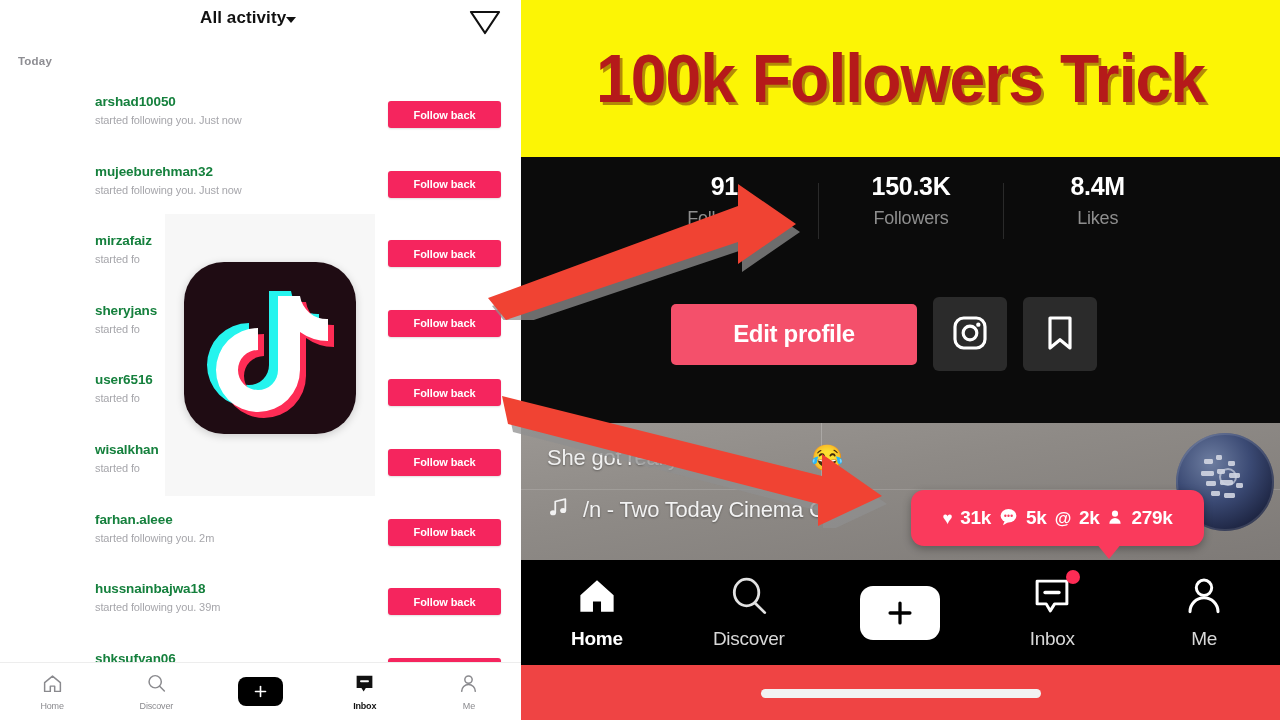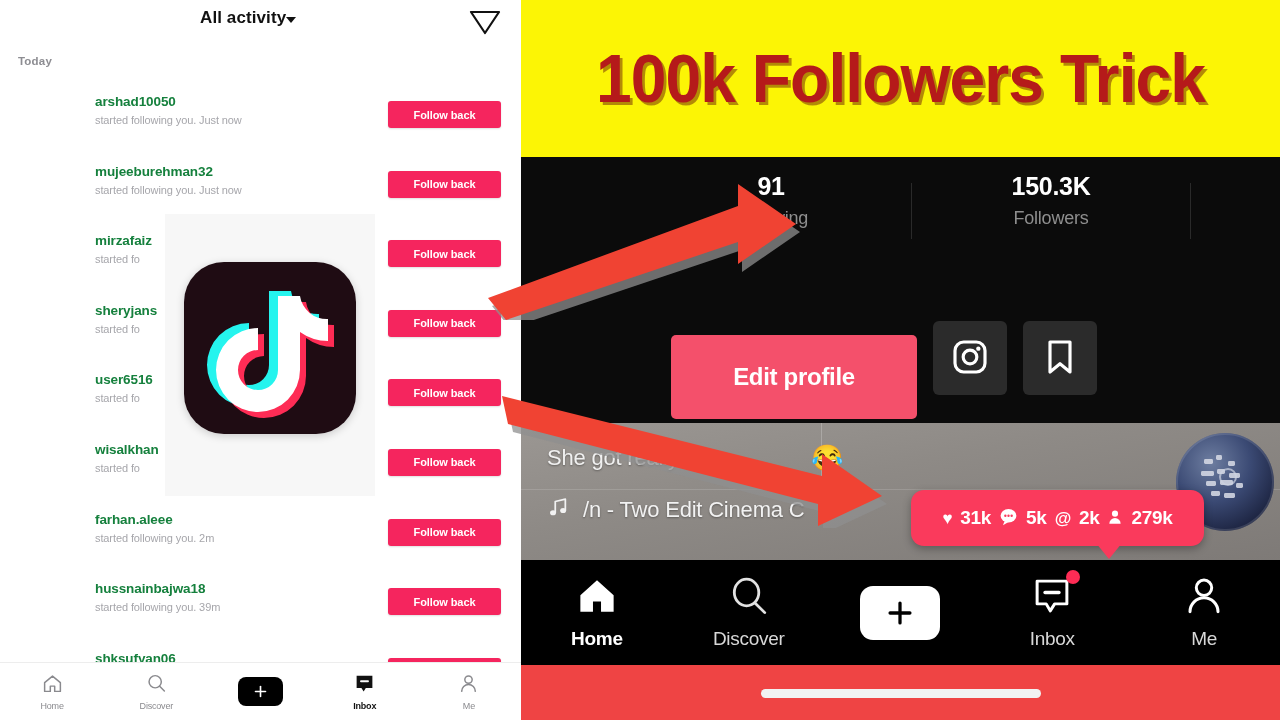--- a/index.html
+++ b/index.html
@@ -117,24 +117,24 @@
   }
   .stat{flex:1;text-align:center;position:relative;}
   .stat .val{font-size:25px;font-weight:bold;color:#fff;line-height:34px;letter-spacing:-.3px;}
   .stat .lbl{font-size:18px;color:#8e8e8e;line-height:30px;letter-spacing:-.2px;}
   .stat-div{position:absolute;top:14px;width:1px;height:56px;background:#2a2a2a;}
 
   #action-row{
     position:absolute;left:150px;top:140px;display:flex;align-items:center;gap:16px;
   }
   #edit-profile-btn{
-    width:246px;height:84px;background:#f4506b;border:none;border-radius:5px;
+    width:246px;height:61px;background:#f4506b;border:none;border-radius:5px;
     color:#fff;font-size:24px;font-weight:bold;letter-spacing:-.3px;
     font-family:"Liberation Sans",sans-serif;cursor:pointer;
-    display:flex;align-items:center;justify-content:center;margin-top:38px;
+    display:flex;align-items:center;justify-content:center;
   }
   .sq-btn{
     width:74px;height:74px;background:#2b2b2b;border-radius:6px;
     display:flex;align-items:center;justify-content:center;cursor:pointer;border:none;
   }
 
   #video-preview{
     position:absolute;left:0;top:423px;width:759px;height:137px;
     background:linear-gradient(170deg,#9b9793 0%,#8e8a86 40%,#7e7a77 100%);
     overflow:hidden;
@@ -388,20 +388,24 @@
         <div class="stat">
           <div class="val">91</div>
           <div class="lbl">Following</div>
         </div>
         <div class="stat">
           <div class="stat-div" style="left:0;"></div>
           <div class="val">150.3K</div>
           <div class="lbl">Followers</div>
           <div class="stat-div" style="right:0;"></div>
         </div>
+        <div class="stat">
+          <div class="val">8.4M</div>
+          <div class="lbl">Likes</div>
+        </div>
       </div>
 
       <div id="action-row">
         <button id="edit-profile-btn">Edit profile</button>
         <button class="sq-btn">
           <span>
             <svg width="40" height="40" viewBox="0 0 24 24">
               <rect x="3" y="3" width="18" height="18" rx="5.2" fill="none" stroke="#fff" stroke-width="1.9"></rect>
               <circle cx="12" cy="12" r="4.1" fill="none" stroke="#fff" stroke-width="1.9"></circle>
               <circle cx="17" cy="7" r="1.3" fill="#fff"></circle>
@@ -424,21 +428,21 @@
       <div id="caption-text">She got really</div>
       <div id="caption-emoji">😂</div>
       <div id="music-row">
         <span>
           <svg width="22" height="24" viewBox="0 0 24 24">
             <path d="M9 18 V6 L20 3.5 V15.5" fill="none" stroke="#f2f2f2" stroke-width="1.9" stroke-linejoin="round"></path>
             <ellipse cx="6.6" cy="18.3" rx="3.3" ry="2.8" fill="#f2f2f2"></ellipse>
             <ellipse cx="17.6" cy="15.8" rx="3.3" ry="2.8" fill="#f2f2f2"></ellipse>
           </svg>
         </span>
-        <span>/n - Two Edit Cinema C</span>
+        <span>/n - Two Today Cinema C</span>
       </div>
       <div id="globe-sticker">
         <svg width="98" height="98" viewBox="0 0 98 98">
           <g fill="#d5d9e4" opacity=".88">
             <rect x="28" y="26" width="9" height="5" rx="1.4"></rect>
             <rect x="40" y="22" width="6" height="5" rx="1.4"></rect>
             <rect x="52" y="28" width="7" height="5" rx="1.4"></rect>
             <rect x="25" y="38" width="13" height="5" rx="1.4"></rect>
             <rect x="41" y="36" width="8" height="5" rx="1.4"></rect>
             <rect x="53" y="40" width="11" height="5" rx="1.4"></rect>

